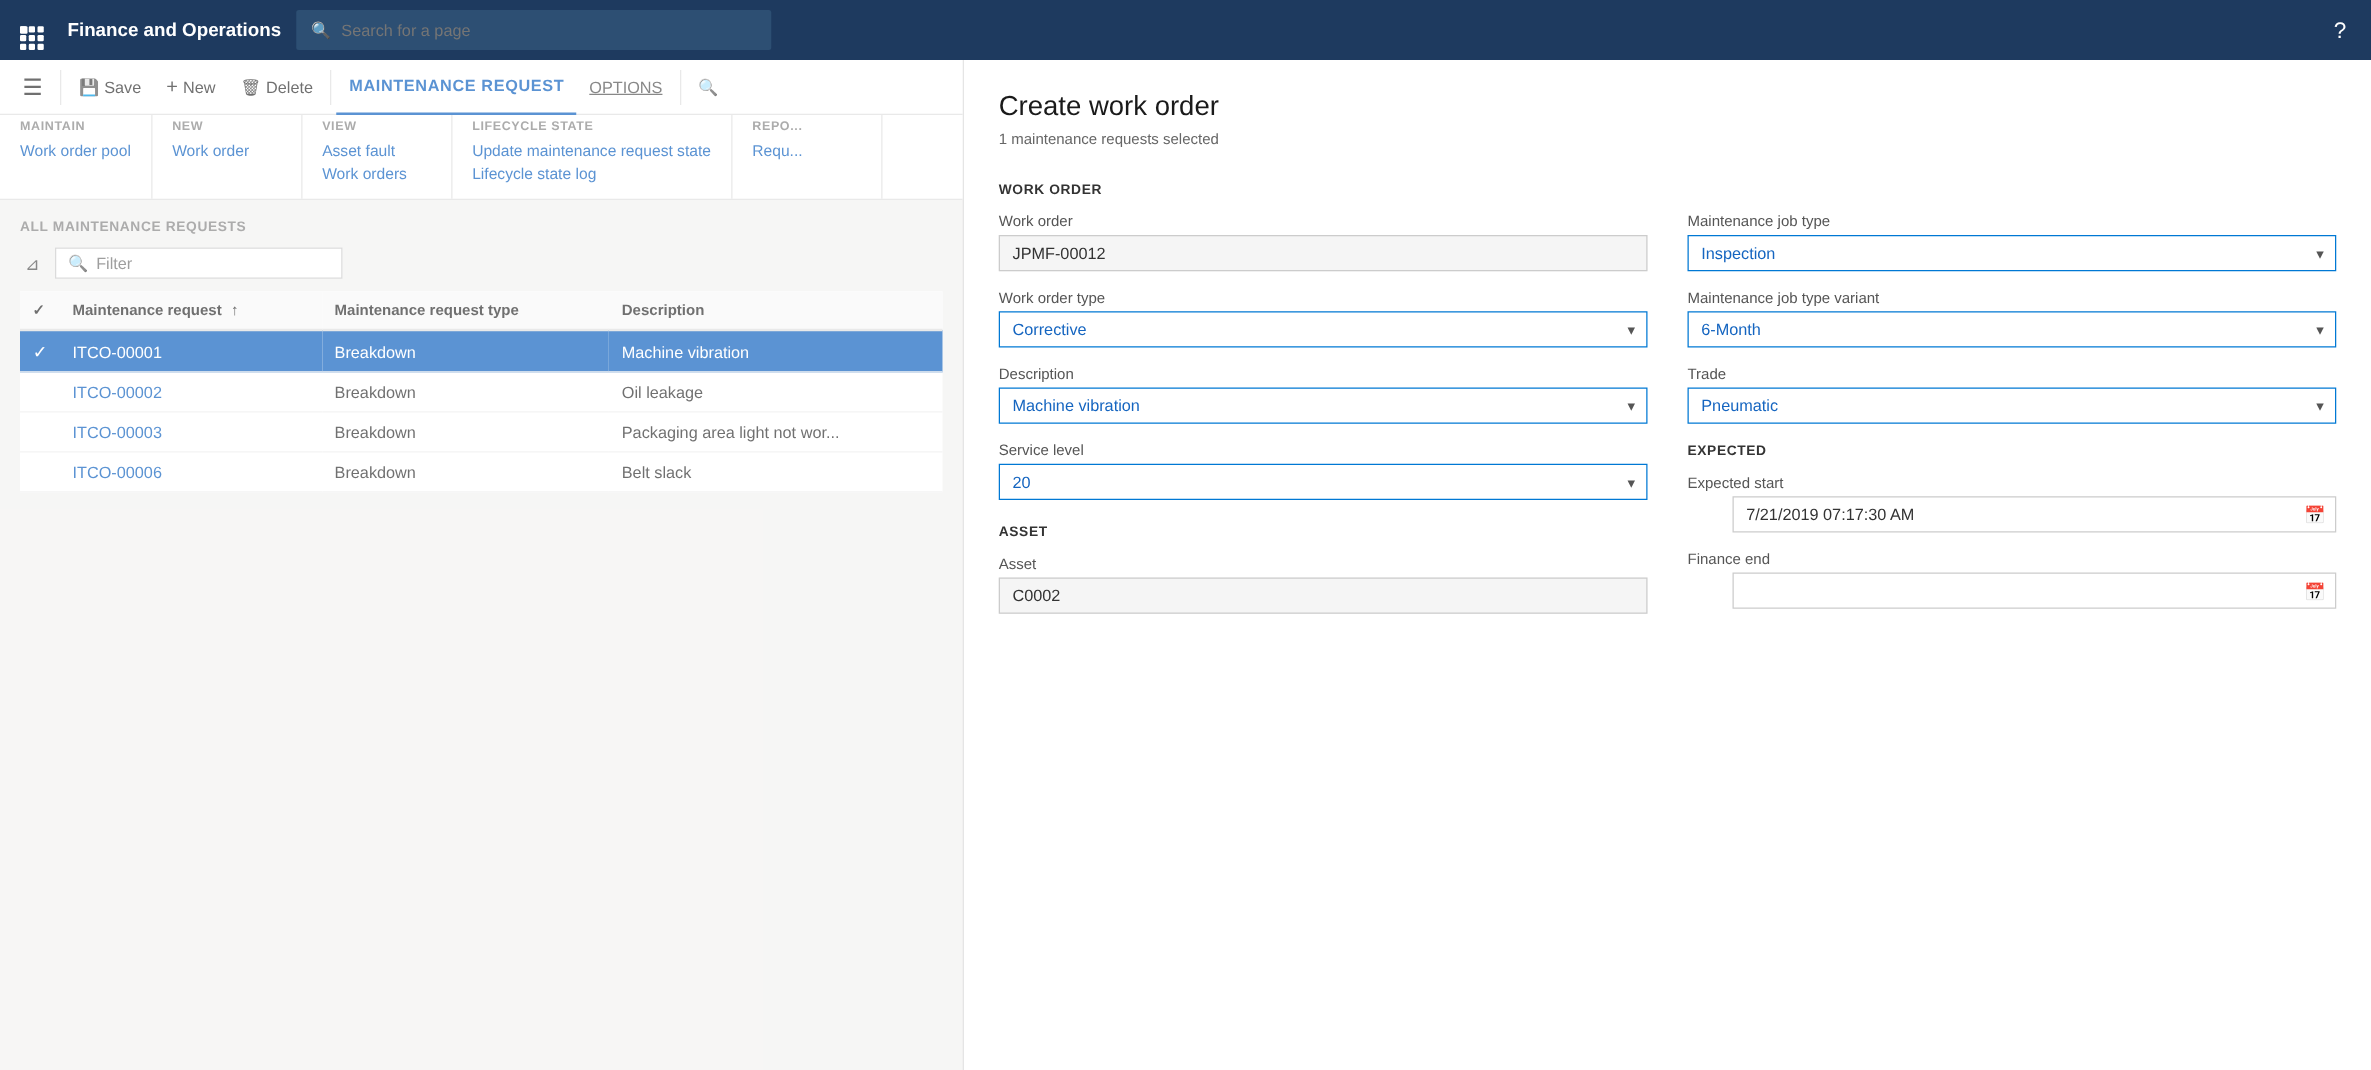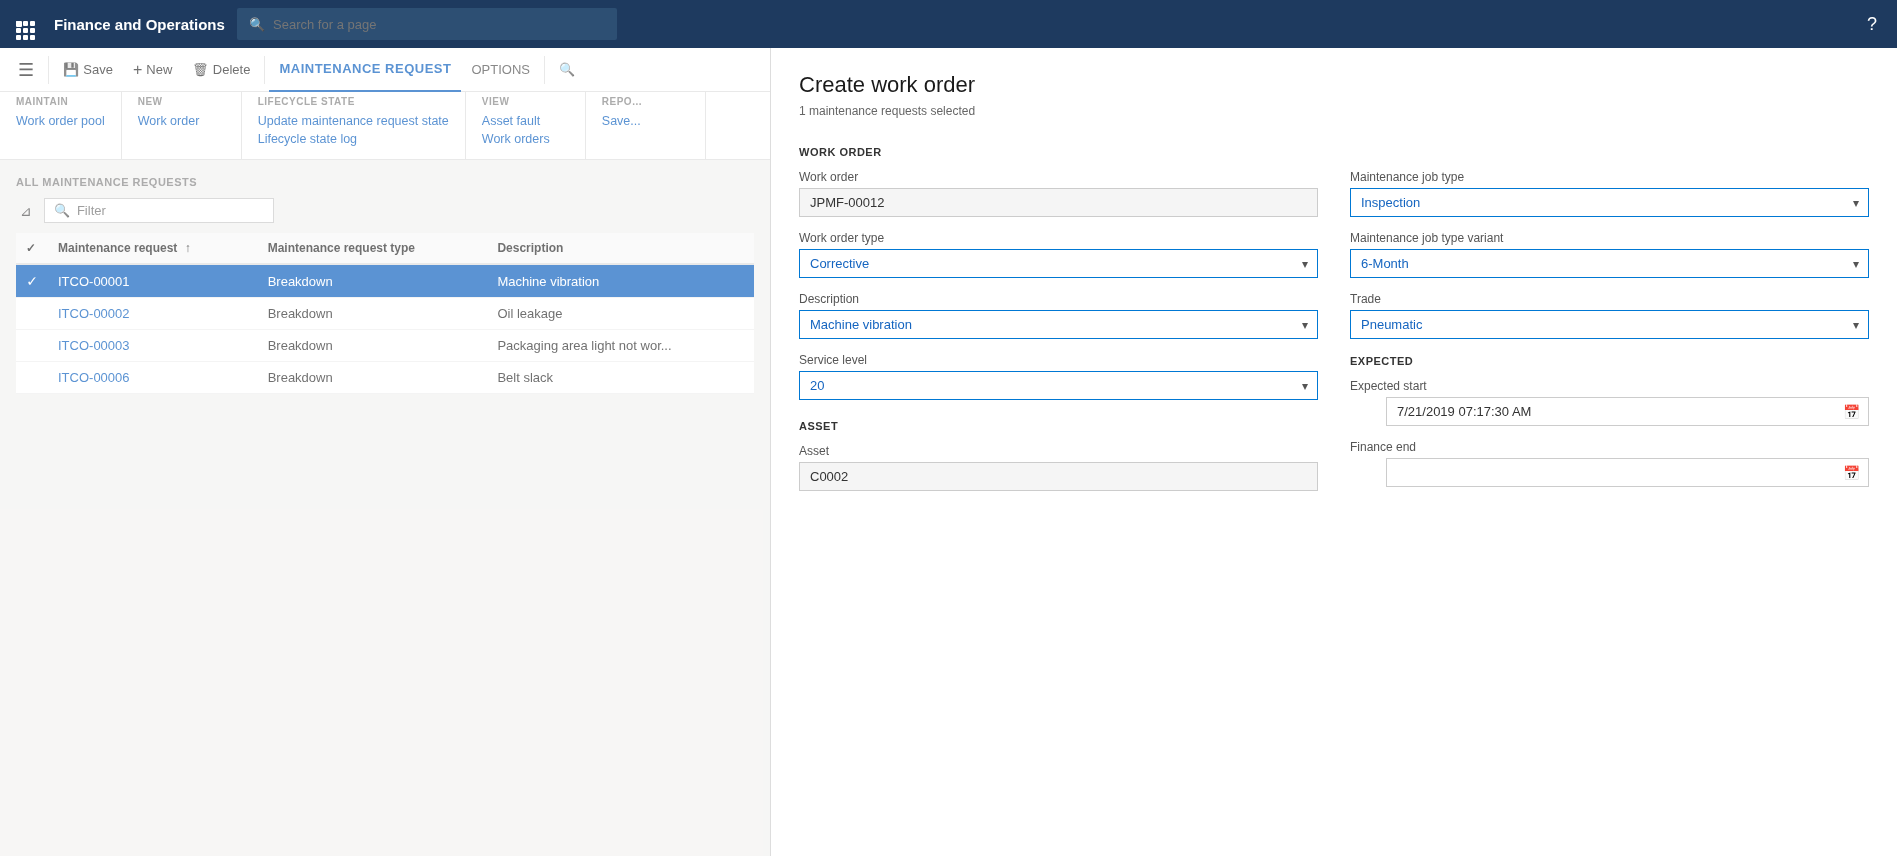--- a/index.html
+++ b/index.html
@@ -137,20 +137,21 @@
       border-bottom: 2px solid #1565c0;
       text-transform: uppercase;
       letter-spacing: 0.5px;
     }
     .toolbar-tab-inactive {
       color: #555;
       font-weight: normal;
       border-bottom: none;
       font-size: 13px;
       text-transform: uppercase;
+      text-decoration: underline;
     }
     .toolbar-divider {
       width: 1px;
       height: 28px;
       background: #e0e0e0;
       margin: 0 4px;
     }
 
     
     .sub-toolbar {
@@ -467,38 +468,38 @@
         <div class="sub-section-items">
           <a class="sub-section-link">Work order pool</a>
         </div>
       </div>
       <div class="sub-section">
         <span class="sub-section-label">NEW</span>
         <div class="sub-section-items">
           <a class="sub-section-link">Work order</a>
         </div>
       </div>
+      <div class="sub-section">
+        <span class="sub-section-label">VIEW</span>
+        <div class="sub-section-items">
+          <a class="sub-section-link">Asset fault</a>
+          <a class="sub-section-link">Work orders</a>
+        </div>
+      </div>
       <div class="sub-section" style="min-width:180px;">
         <span class="sub-section-label">LIFECYCLE STATE</span>
         <div class="sub-section-items">
           <a class="sub-section-link">Update maintenance request state</a>
           <a class="sub-section-link">Lifecycle state log</a>
         </div>
       </div>
       <div class="sub-section">
-        <span class="sub-section-label">VIEW</span>
-        <div class="sub-section-items">
-          <a class="sub-section-link">Asset fault</a>
-          <a class="sub-section-link">Work orders</a>
-        </div>
-      </div>
-      <div class="sub-section">
         <span class="sub-section-label">REPO...</span>
         <div class="sub-section-items">
-          <a class="sub-section-link">Save...</a>
+          <a class="sub-section-link">Requ...</a>
         </div>
       </div>
     </div>
 
     <div class="content-area">
       <div class="section-title">ALL MAINTENANCE REQUESTS</div>
 
       <div class="filter-bar">
         <button class="filter-icon-btn">
           <span>⊿</span>

